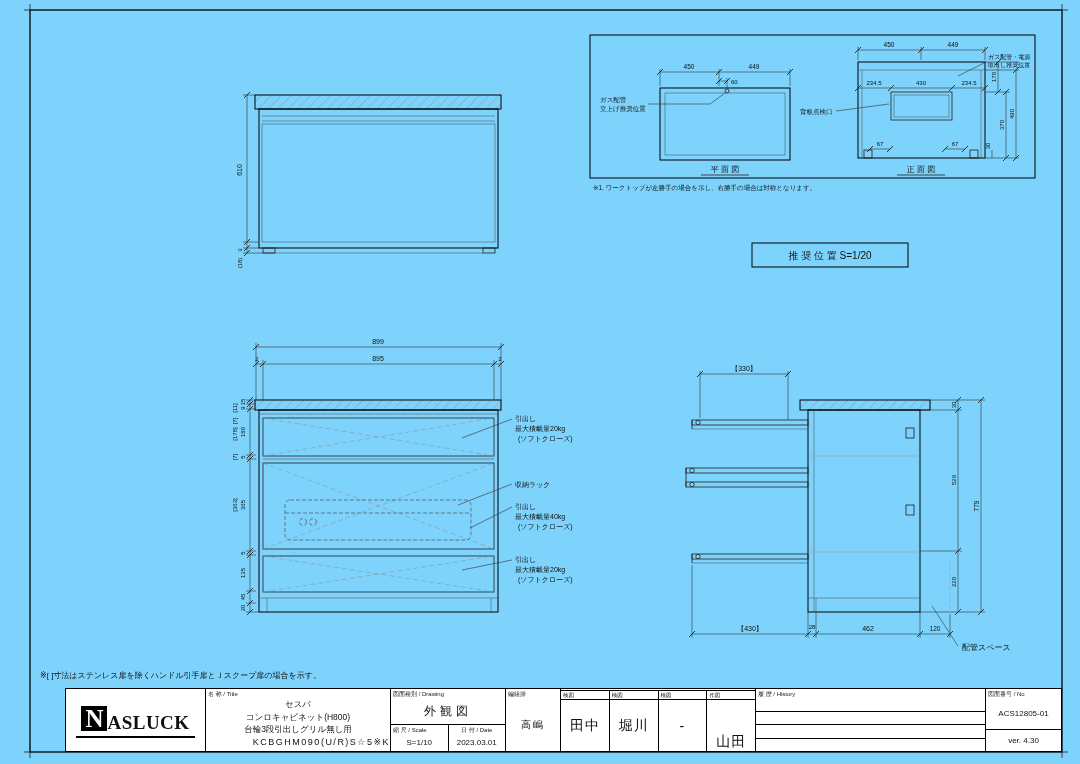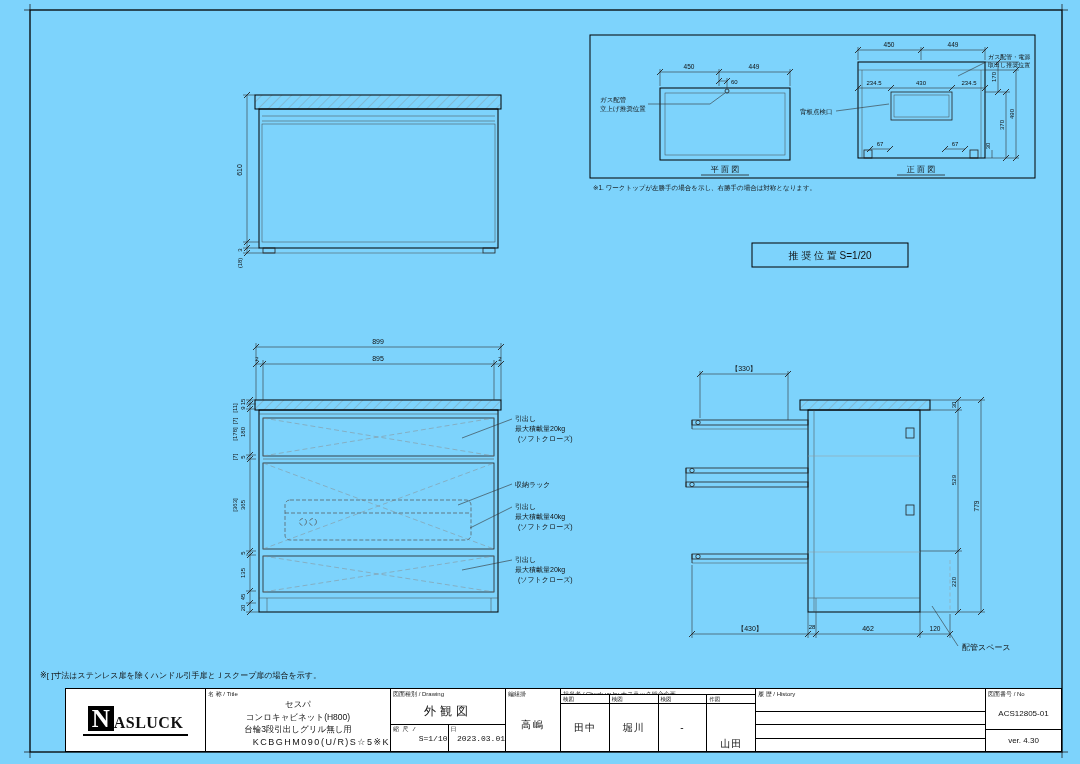--- a/index.html
+++ b/index.html
@@ -23,39 +23,39 @@
   
   .titleblock{position:absolute;left:65px;top:688px;width:997px;height:64px;display:flex;
               border:1.2px solid #000;background:#fff;box-sizing:border-box;}
   .tb-col{border-right:1px solid #000;box-sizing:border-box;display:flex;flex-direction:column;min-width:0;}
   .tb-col:last-child{border-right:none;}
   .tb-header{font-size:6px;line-height:8px;padding:1px 2px 0 2px;white-space:nowrap;overflow:hidden;color:#222;}
   .c-logo{width:140px;display:flex;align-items:center;justify-content:center;flex-direction:row;}
   .logo{display:flex;align-items:center;border-bottom:2.5px solid #000;padding:1px 5px 2px 5px;}
   .logo-n{background:#000;color:#fff;font-family:"Liberation Serif","DejaVu Serif",serif;
           font-weight:bold;font-size:25px;line-height:25px;padding:0 4px;display:inline-block;}
-  .logo-rest{font-family:"Liberation Serif","DejaVu Serif",serif;font-weight:bold;font-size:16px;
+  .logo-rest{font-family:"Liberation Serif","DejaVu Serif",serif;font-weight:bold;font-size:19px;
              letter-spacing:0.5px;display:inline-block;margin-top:8px;}
   .c-title{width:185px;}
   .t-line{font-size:8.5px;line-height:12.5px;text-align:center;white-space:nowrap;overflow:hidden;}
   .t-code{letter-spacing:1.5px;font-size:9px;text-align:right;}
   .c-drawing{width:115px;}
   .dw-type{flex:1;display:flex;align-items:center;justify-content:center;font-size:12px;letter-spacing:4px;}
   .dw-bottom{display:flex;border-top:1px solid #000;height:26px;}
-  .dw-cell{flex:1;display:flex;min-width:0;font-family:Liberation Mono, monospace;}
+  .dw-cell{flex:1;display:flex;flex-direction:column;min-width:0;}
   .dw-cell-r{border-left:1px solid #000;text-align:center;}
   .dw-val{flex:1;display:flex;align-items:center;justify-content:center;font-size:8px;}
   .c-staff{width:55px;}
   .staff-val{flex:1;display:flex;align-items:center;justify-content:center;font-size:10px;letter-spacing:2px;}
   .c-check{width:195px;}
   .chk-row{flex:1;display:flex;border-top:1px solid #000;}
   .chk-cell{flex:1;display:flex;flex-direction:column;border-right:1px solid #000;min-width:0;}
   .chk-cell:last-child{border-right:none;gap:33px;}
   .chk-role{font-size:5.5px;line-height:8px;padding-left:2px;border-bottom:1px solid #000;white-space:nowrap;}
-  .chk-name{flex:1;display:flex;align-items:center;justify-content:center;font-size:10px;letter-spacing:1px;}
+  .chk-name{flex:1;display:flex;align-items:center;justify-content:center;font-size:14px;letter-spacing:1px;}
   .c-history{width:230px;}
   .hist-lines{flex:1;display:flex;flex-direction:column;}
   .hl{flex:1;border-bottom:1px solid #000;}
   .hl.last{border-bottom:none;}
   .c-no{flex:1;}
   .no-val{flex:1;display:flex;align-items:center;justify-content:center;font-size:8px;border-bottom:1px solid #000;}
   .ver-val{height:21px;display:flex;align-items:center;justify-content:center;font-size:8px;}
 </style>
 </head>
 <body>

